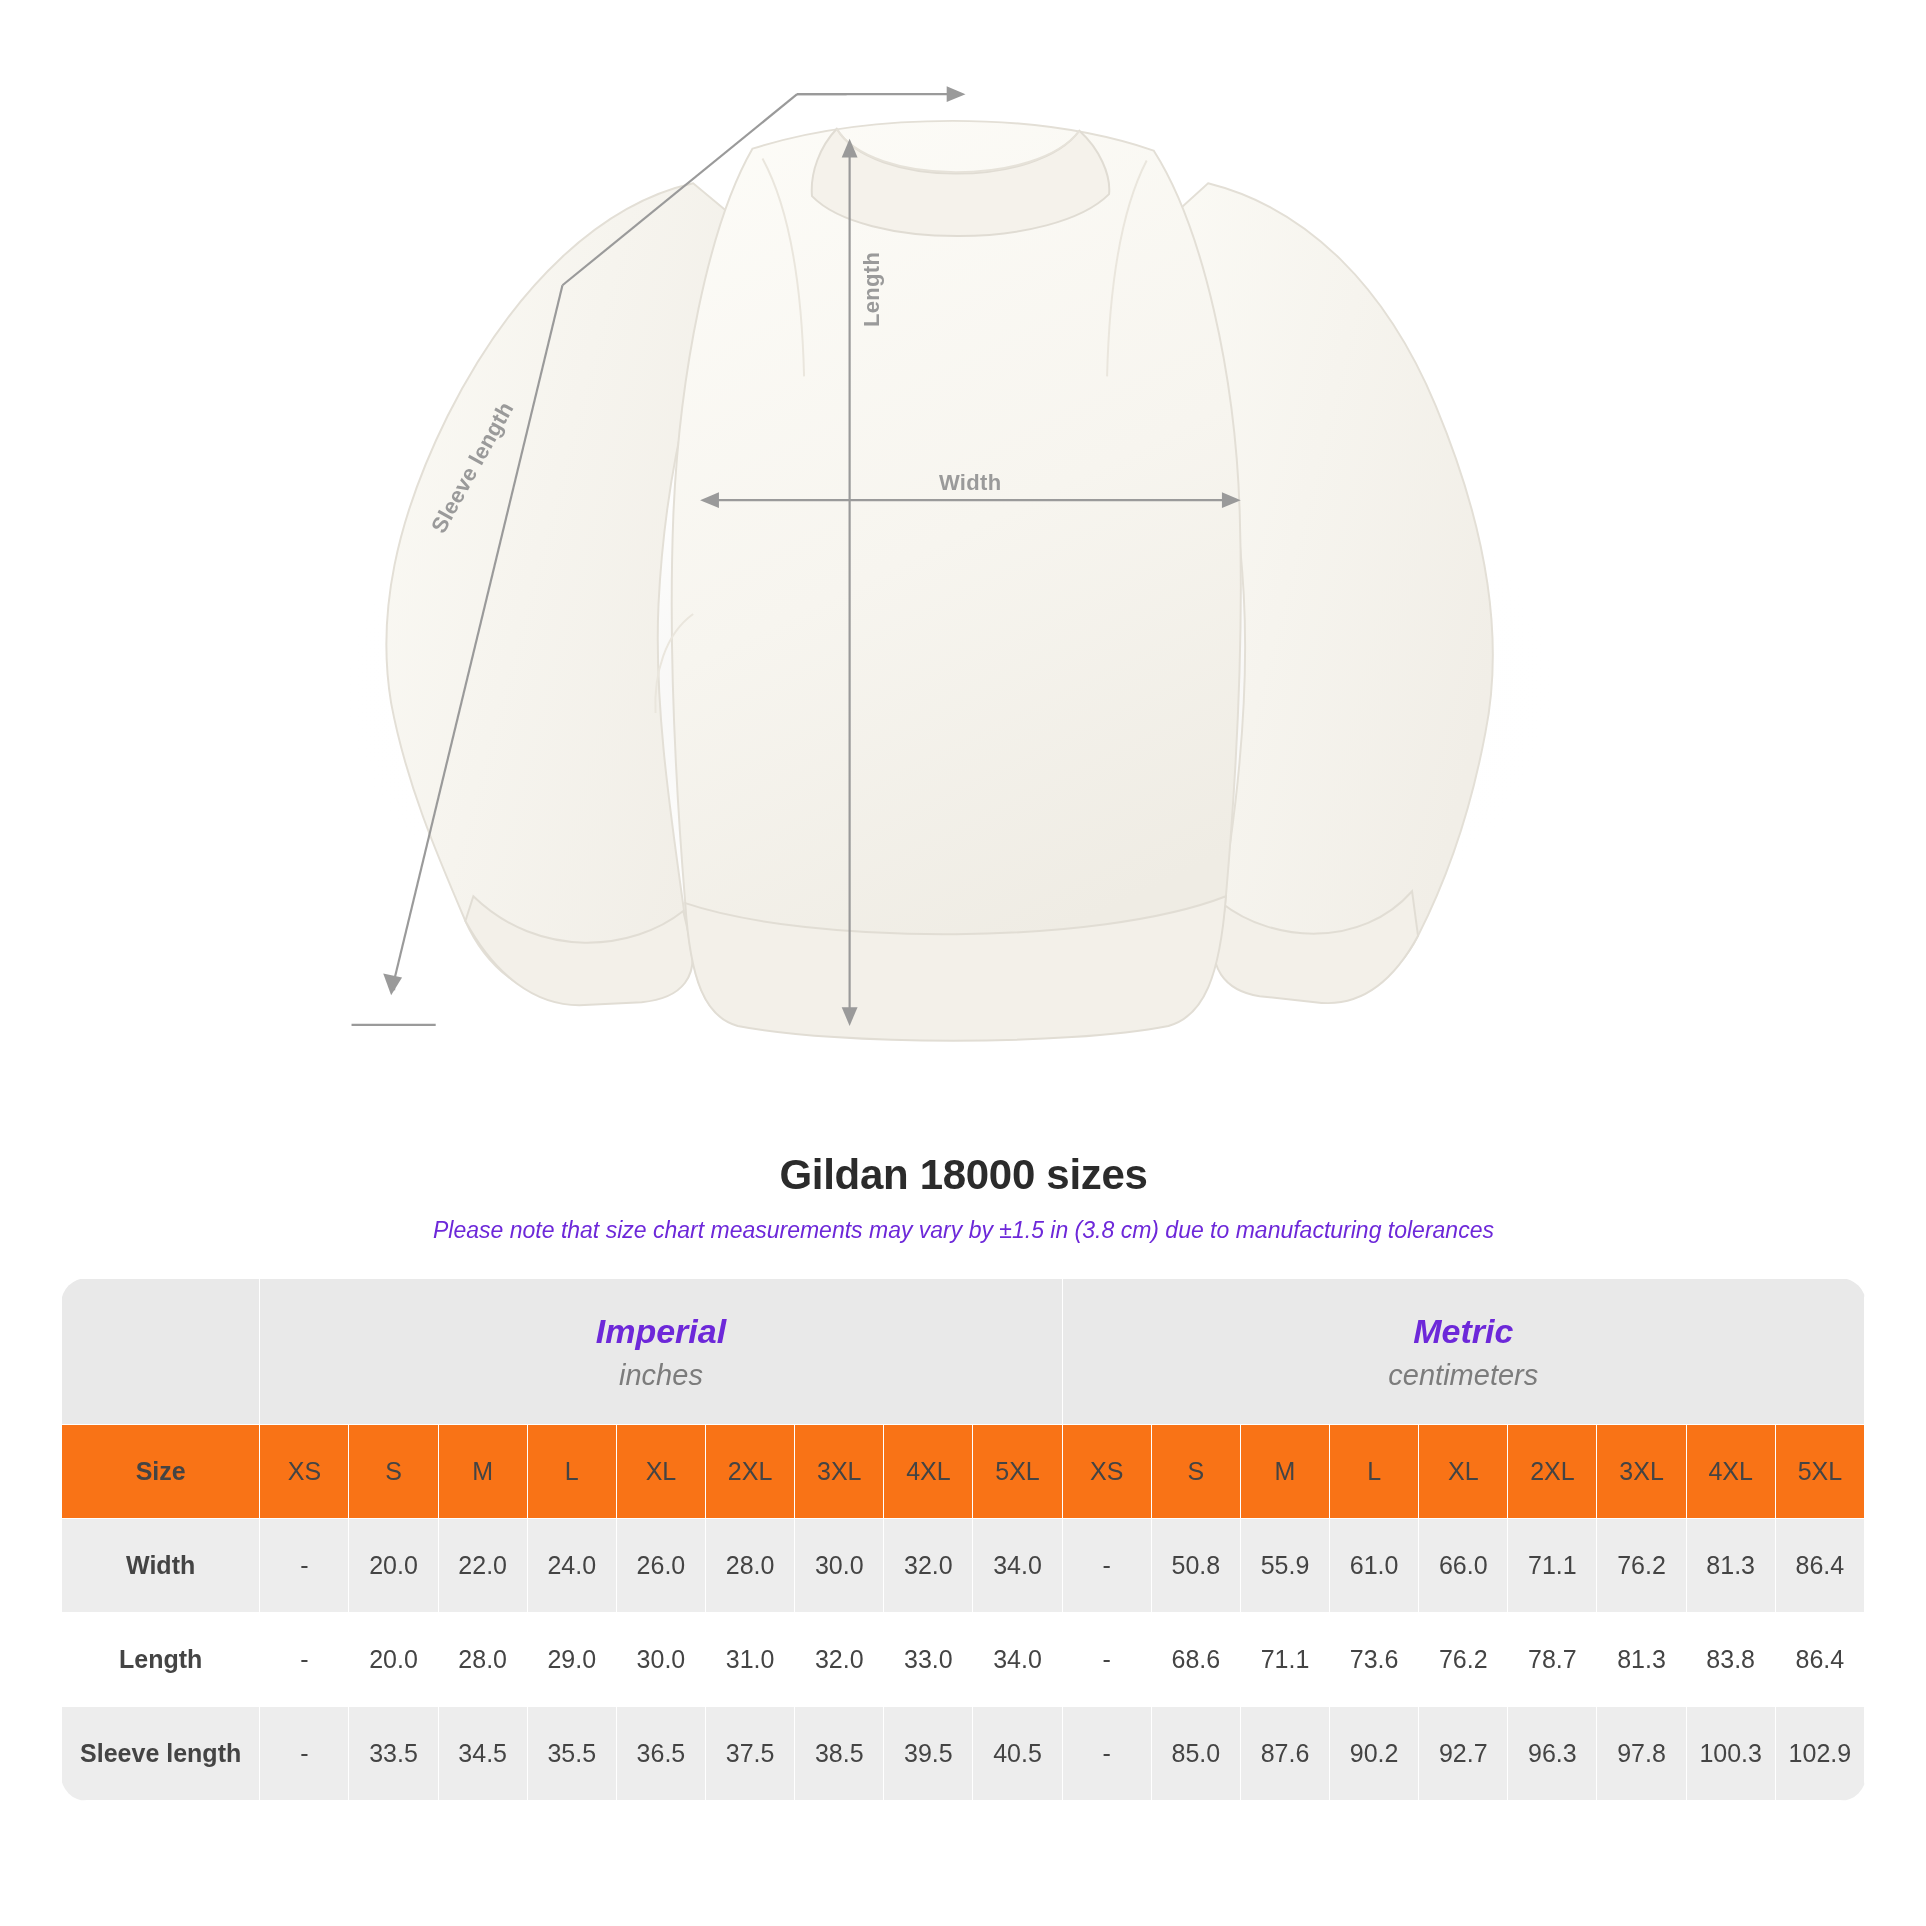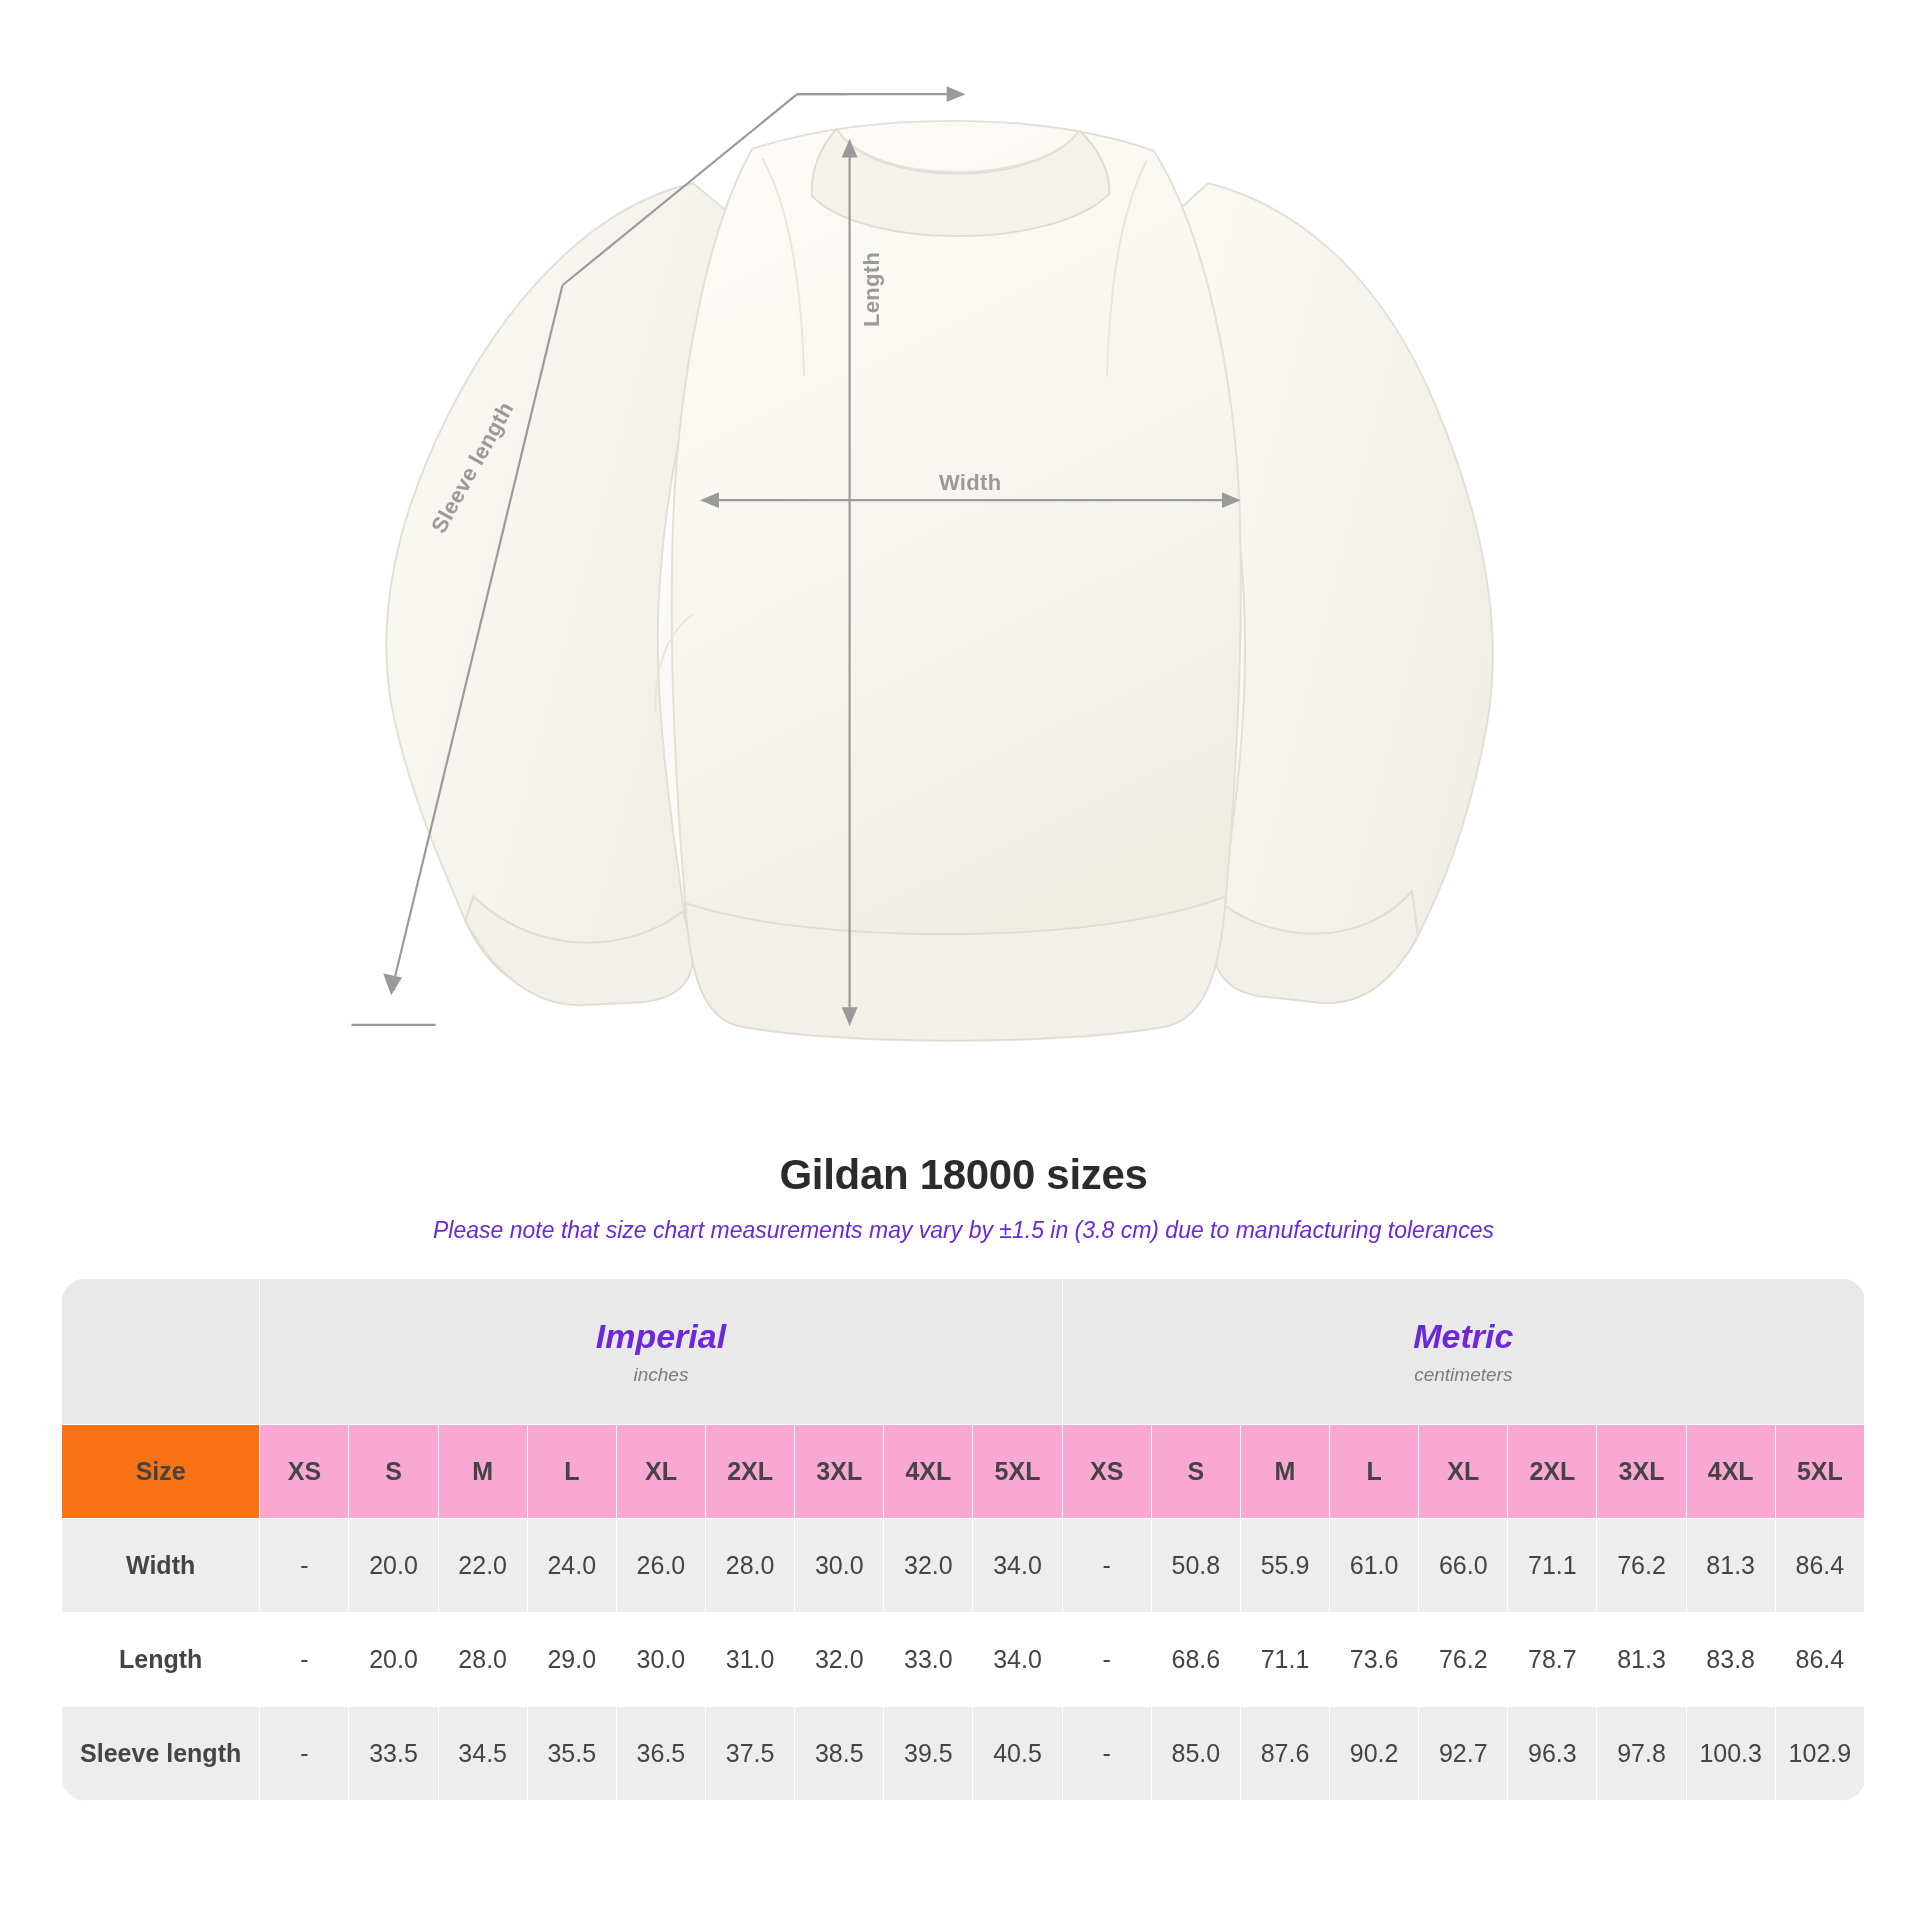--- a/index.html
+++ b/index.html
@@ -109,29 +109,29 @@
     height: 145px;
     padding: 0;
   }
   .unit-name {
     font-size: 34px;
     font-style: italic;
     font-weight: bold;
     color: #6d28d9;
   }
   .unit-sub {
-    font-size: 19px;
+    font-size: 29px;
     font-style: italic;
     color: #7c7c7c;
     margin-top: 8px;
   }
   .hdr-row td {
-    background: #f9a8d4;
+    background: #f97316;
     height: 91px;
-    font-weight: bold;
+    font-weight: normal;
     color: #4a4a4a;
     font-size: 26px;
   }
   .hdr-row td.rowlabel {
     background: #f97316;
   }
   .data-row td {
     height: 91px;
     background: #ffffff;
   }

